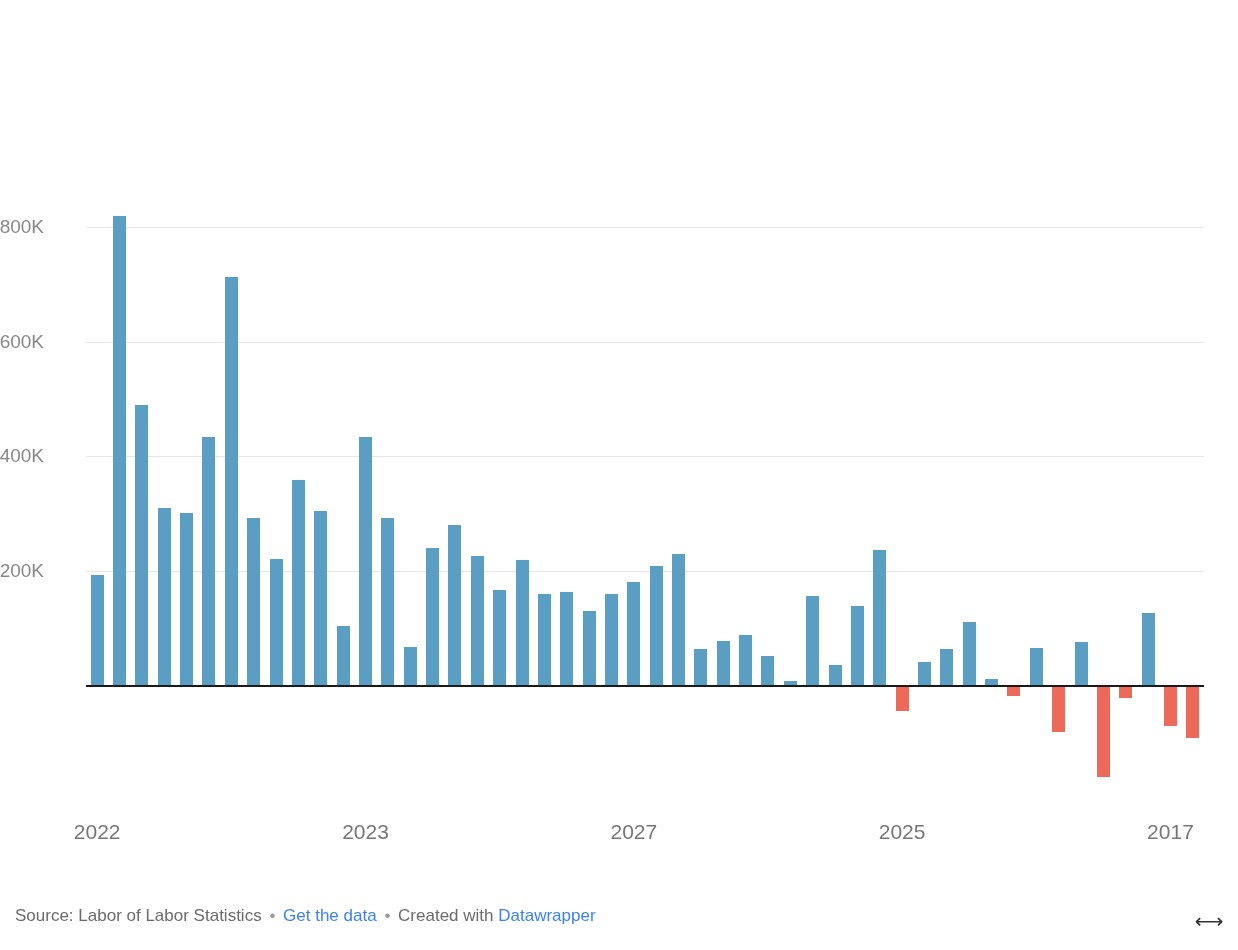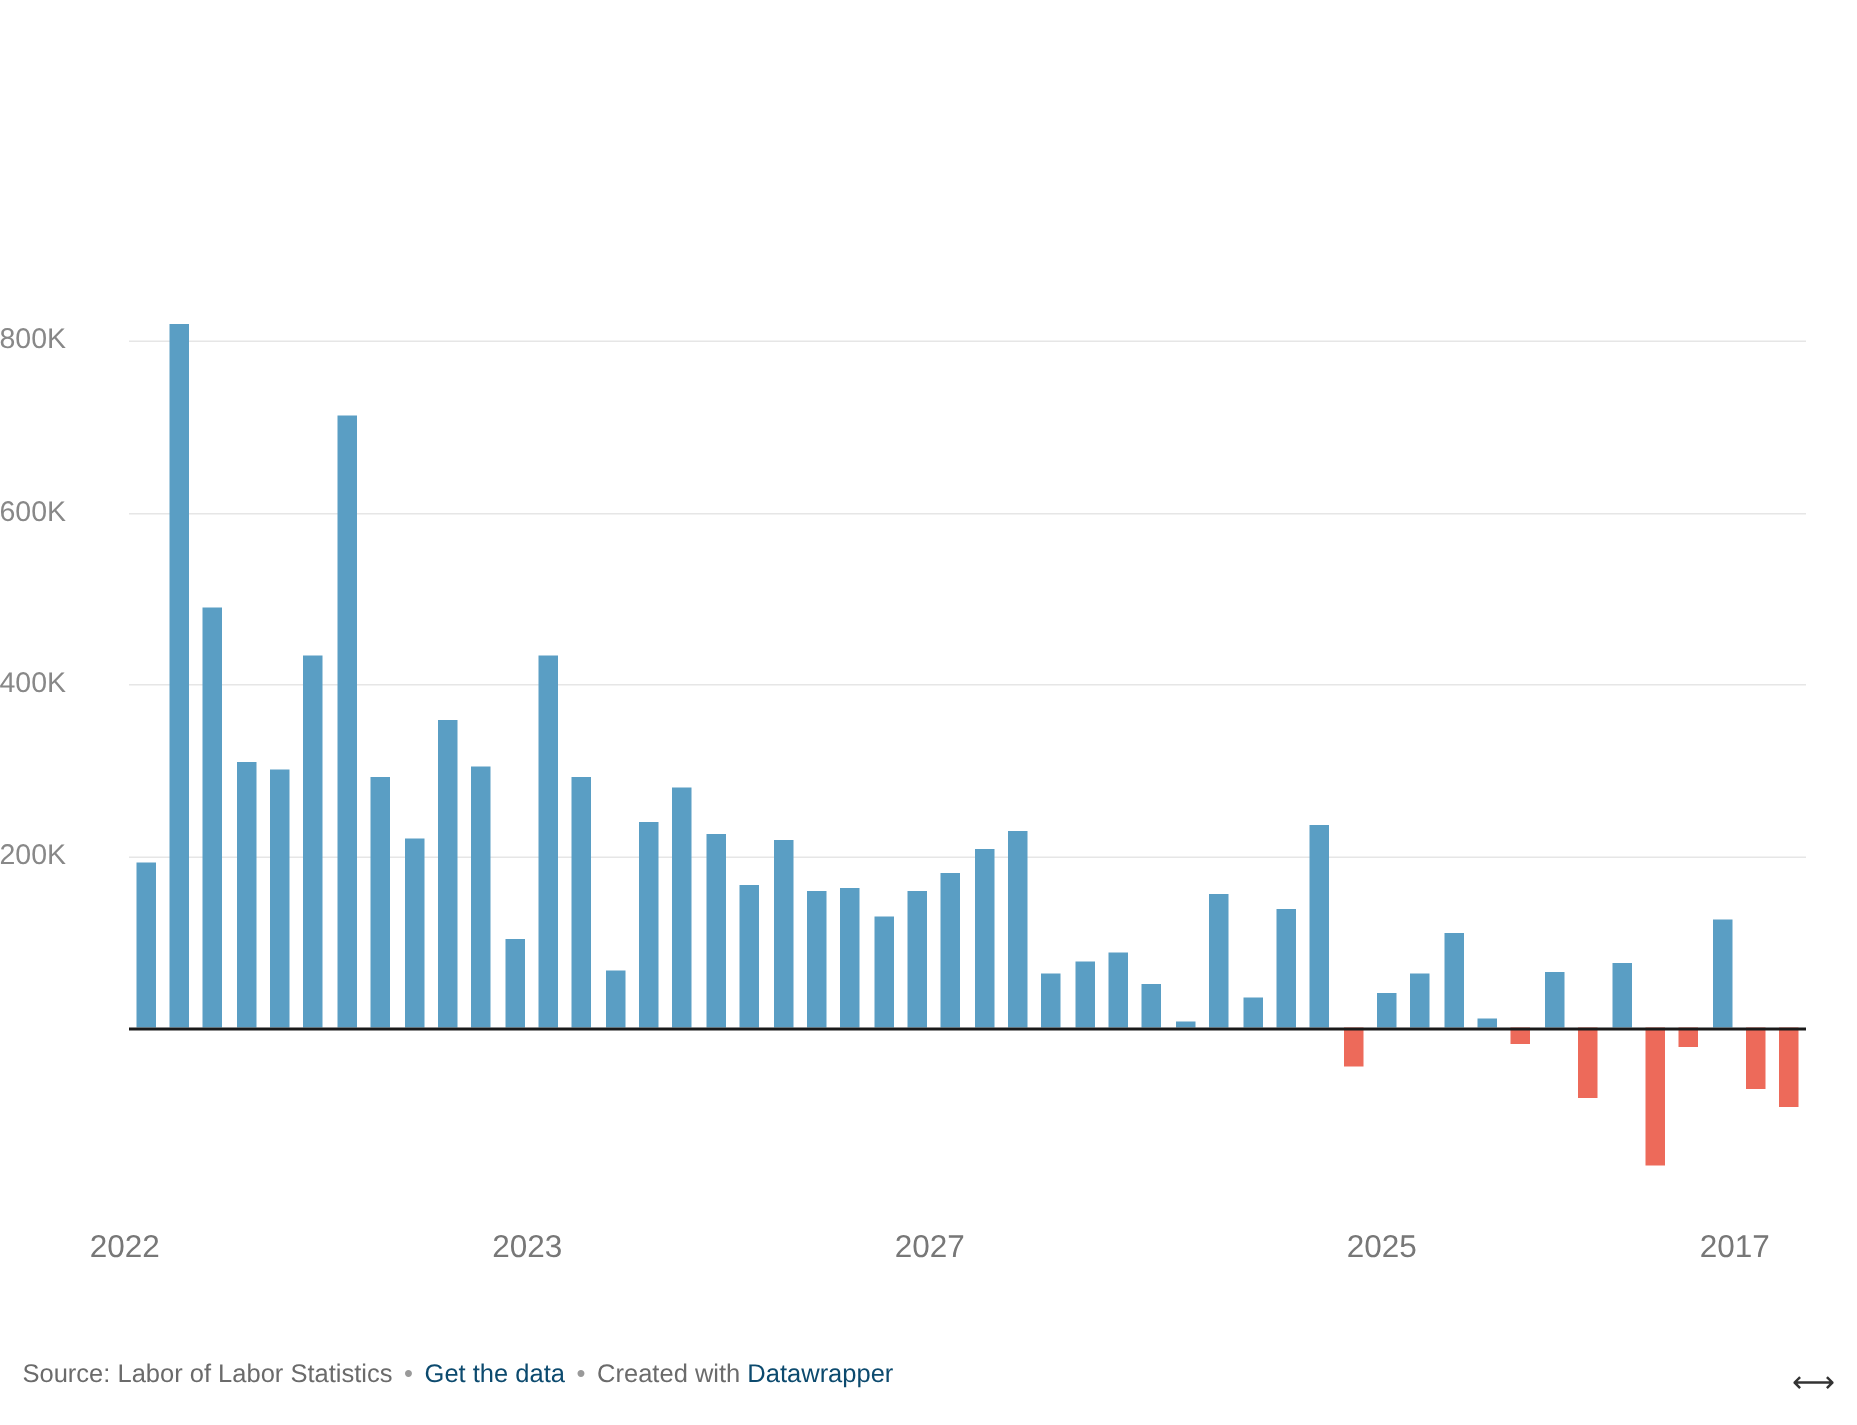--- a/index.html
+++ b/index.html
@@ -82,42 +82,42 @@
     width: 100%;
     height: 100%;
     z-index: 3;
   }
   .bar {
     position: absolute;
     bottom: 0;
   }
   .xaxis {
     position: absolute;
-    left: 72px;
+    left: 86px;
     top: 820px;
     width: 1118px;
     height: 40px;
   }
   .xtick {
     position: absolute;
     font-size: 21px;
     color: #777777;
     transform: translateX(-50%);
     white-space: nowrap;
   }
   .footer {
     position: absolute;
     left: 15px;
     top: 906px;
     font-size: 17px;
     color: #6b6b6b;
     white-space: nowrap;
   }
   .footer a {
-    color: #0c4a6e;
+    color: #3b82f6;
     text-decoration: none;
   }
   .footer .sep {
     color: #9a9a9a;
     padding: 0 3px;
   }
   .resize-handle {
     position: absolute;
     right: 12px;
     top: 908px;
@@ -202,21 +202,21 @@
         <div class="bar" title="Jan 2026: -70000" style="left: 1077.98px; width: 12.9688px; height: 40.0909px; bottom: 74.4545px; background: rgb(237, 106, 90);"></div>
         <div class="bar" title="Feb 2026: -92000" style="left: 1100.34px; width: 12.9688px; height: 52.6909px; bottom: 61.8545px; background: rgb(237, 106, 90);"></div>
       </div>
     <div class="zeroline" id="zeroline" style="top: 515.455px;"></div>
   </div>
 
   <div class="xaxis" id="xaxis">
       <div class="xtick" style="left: 11.18px; top: 0px;">2022</div>
       <div class="xtick" style="left: 279.5px; top: 0px;">2023</div>
       <div class="xtick" style="left: 547.82px; top: 0px;">2027</div>
-      <div class="xtick" style="left: 816.14px; top: 0px; margin-left: 33px;">2025</div>
+      <div class="xtick" style="left: 816.14px; top: 0px;">2025</div>
       <div class="xtick" style="left: 1084.46px; top: 0px;">2017</div>
     </div>
 
   <div class="footer">
     <span>Source: Labor of Labor Statistics</span>
     <span class="sep">•</span>
     <a href="#">Get the data</a>
     <span class="sep">•</span>
     <span>Created with</span>
     <a href="#">Datawrapper</a>

